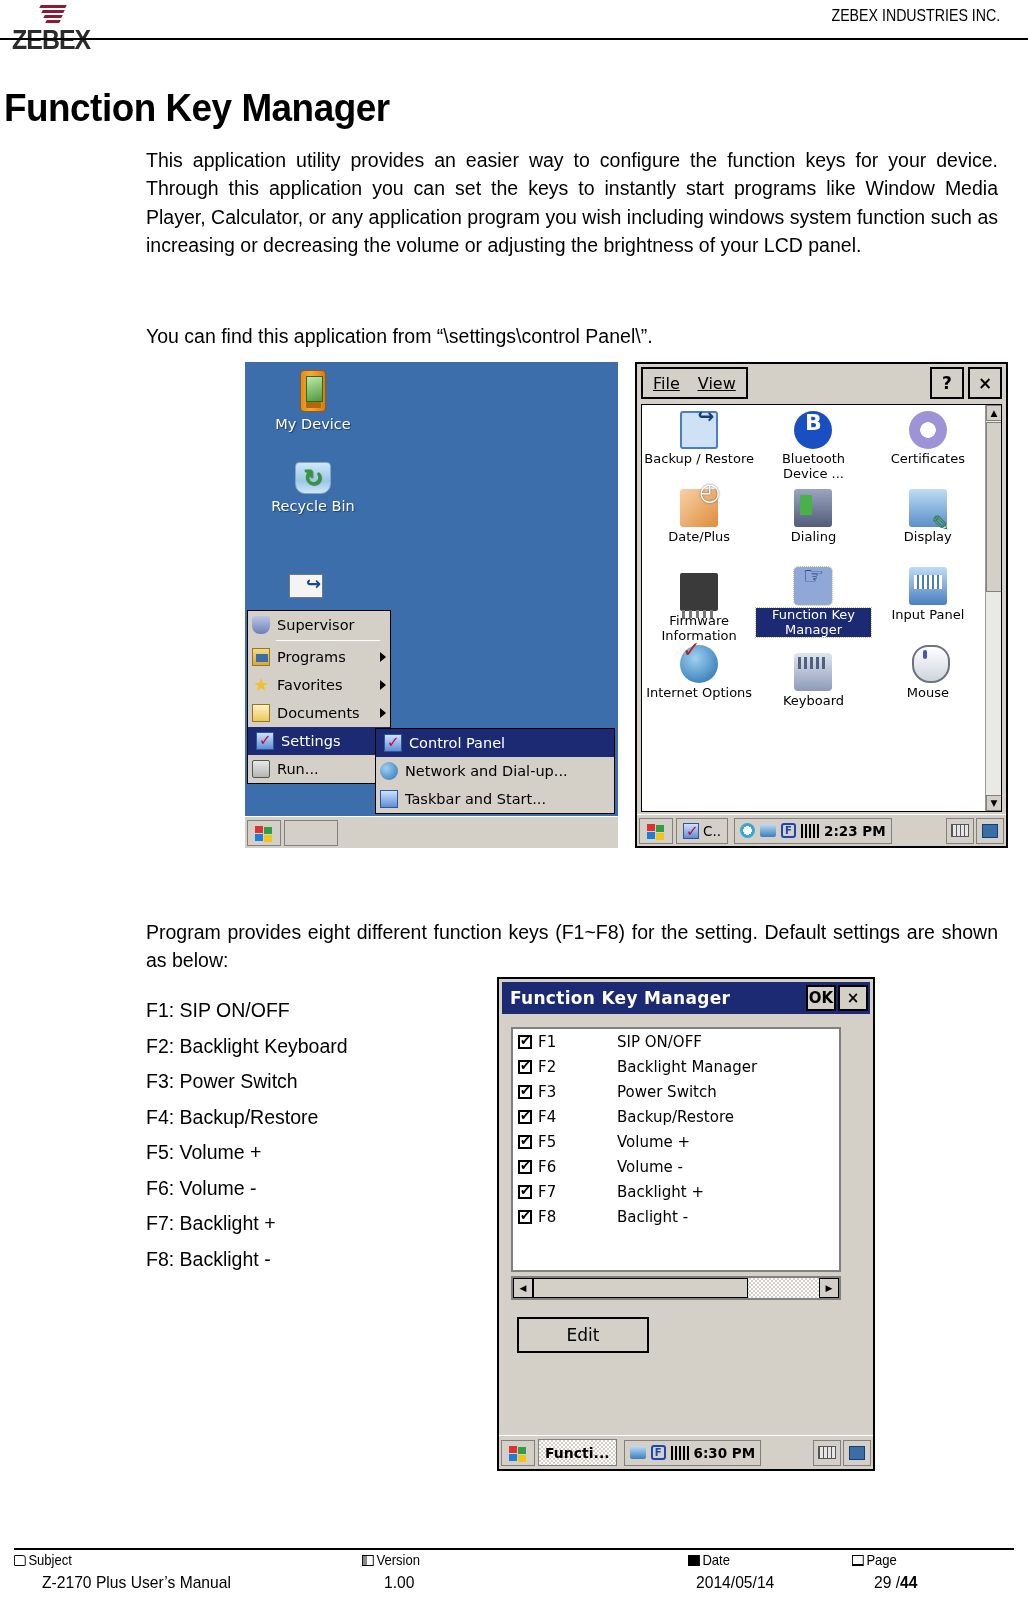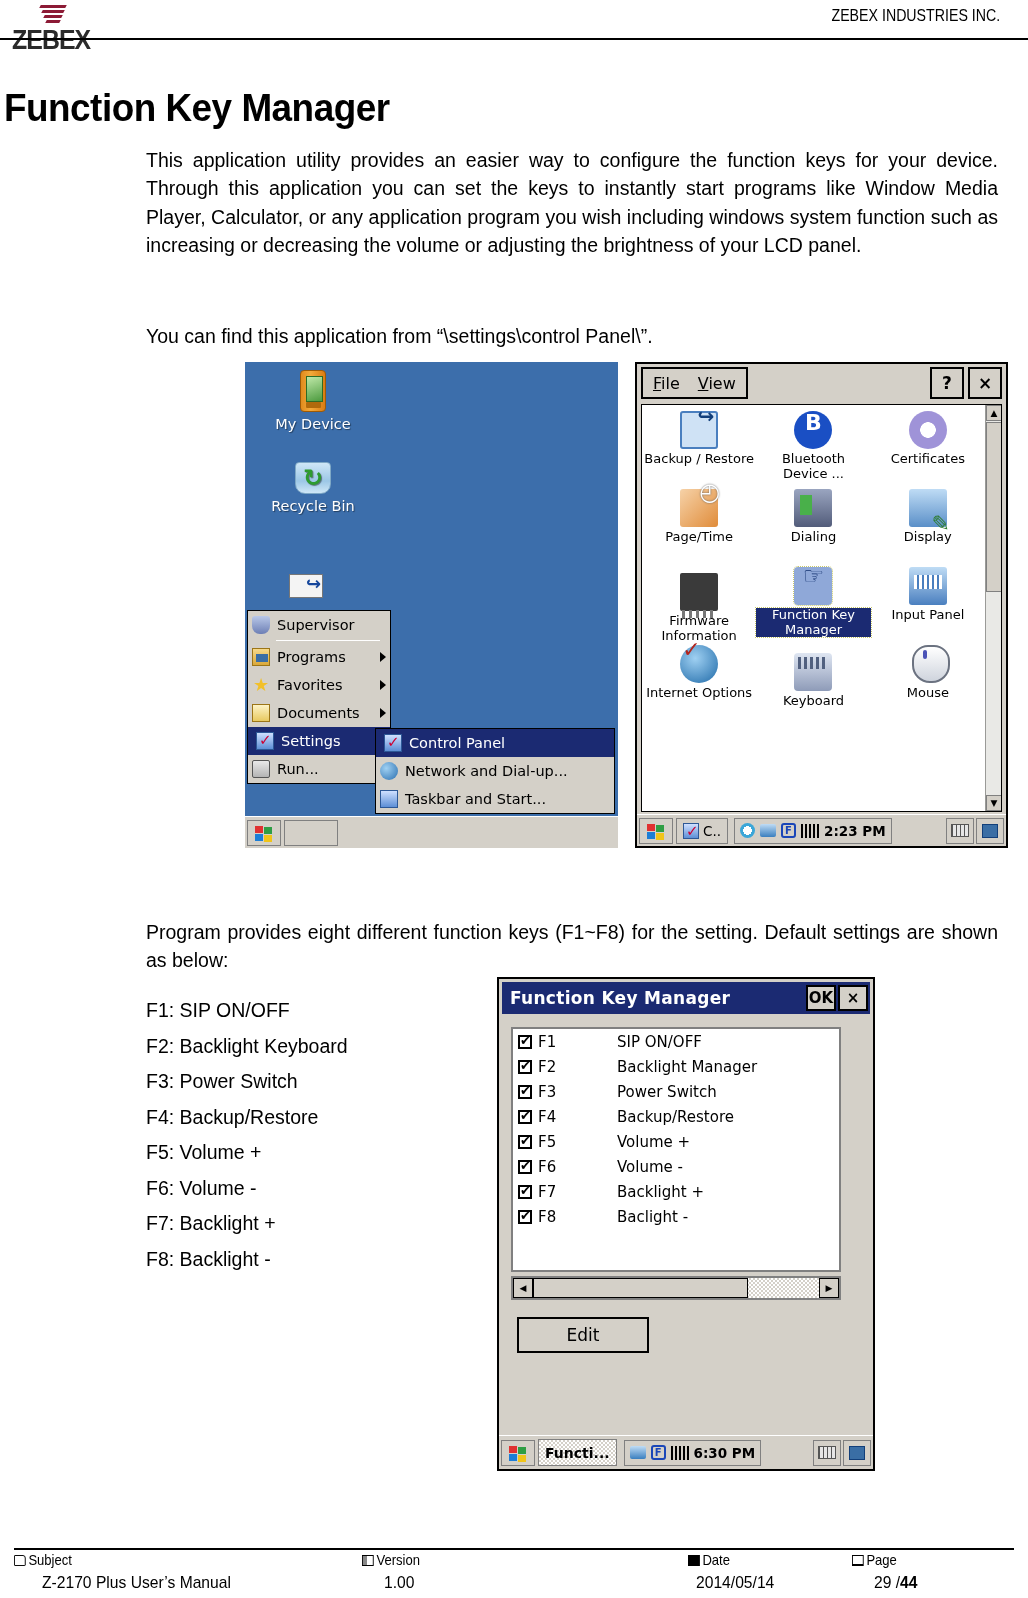--- a/index.html
+++ b/index.html
@@ -199,21 +199,21 @@
   }
   #cp-menubar{
     position:absolute; left:0; top:0; right:0; height:38px;
     background:#d4d0c8; display:flex; align-items:center;
     padding:3px 4px;
   }
   #cp-menu-group{
     border:2px solid #000; background:#d4d0c8;
     display:flex; align-items:center; height:32px; padding:0 10px;
   }
-  #cp-menu-group .mi{ font-size:16px; margin-right:18px; }
+  #cp-menu-group .mi{ font-size:16px; margin-right:18px;text-decoration:underline; }
   #cp-menu-group .mi:last-child{ margin-right:0; }
   #cp-menu-group .mi u{ text-decoration:underline; }
   #cp-btns{ margin-left:auto; display:flex; gap:4px; }
   .cp-sysbtn{
     width:34px; height:32px; border:2px solid #000; background:#d4d0c8;
     display:flex; align-items:center; justify-content:center;
     font-size:17px; font-weight:bold;
   }
   #cp-body{
     position:absolute; left:4px; top:40px; right:4px; bottom:34px;
@@ -550,21 +550,21 @@
         <span class="cp-ico art-bt"></span>
         <span class="cp-lbl">Bluetooth Device ...</span>
       </div>
       <div class="cp-item">
         <span class="cp-ico art-cert"></span>
         <span class="cp-lbl">Certificates</span>
       </div>
 
       <div class="cp-item">
         <span class="cp-ico art-datetime"></span>
-        <span class="cp-lbl">Page/Time</span>
+        <span class="cp-lbl">Date/Plus</span>
       </div>
       <div class="cp-item">
         <span class="cp-ico art-dial"></span>
         <span class="cp-lbl">Dialing</span>
       </div>
       <div class="cp-item">
         <span class="cp-ico art-display"></span>
         <span class="cp-lbl">Display</span>
       </div>
 

